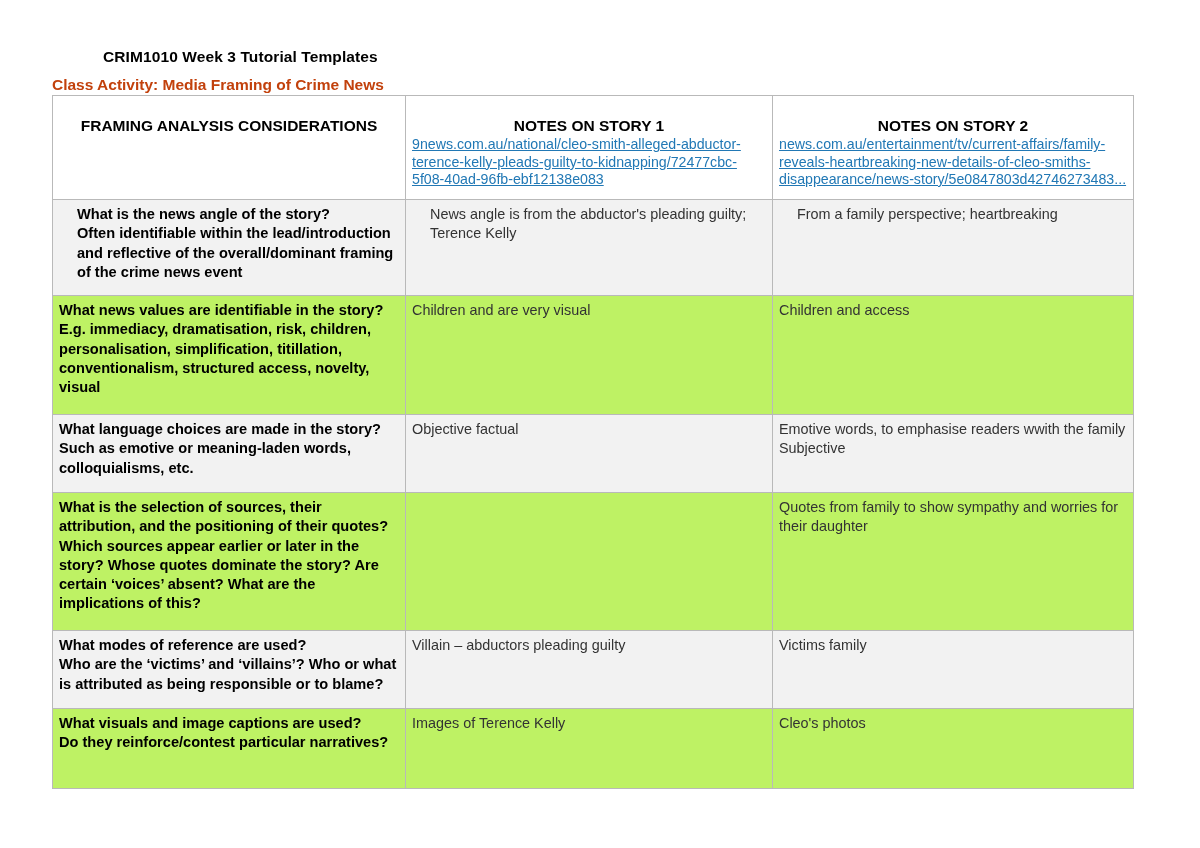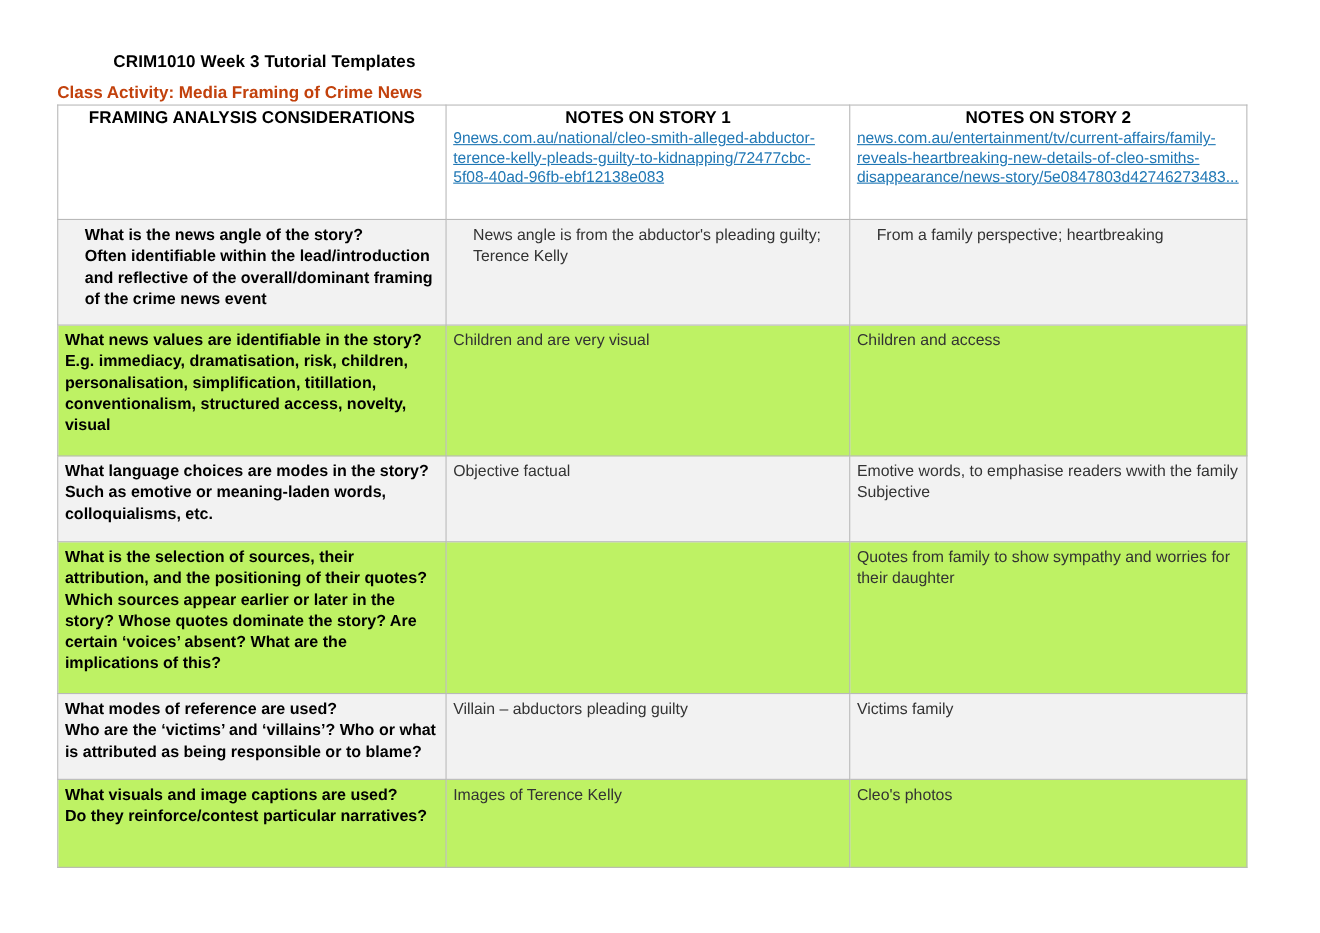--- a/index.html
+++ b/index.html
@@ -76,20 +76,21 @@
     text-align: center;
     padding-top: 3px;
   }
 
   .col-head-label {
     display: block;
     font-size: 15.5px;
     font-weight: bold;
     line-height: 1.18;
     text-align: center;
+    margin-top: 18px;
   }
 
   th.consideration-head .col-head-label {
     text-align: center;
   }
 
   .story-url {
     display: block;
     margin-top: 1px;
     font-size: 14.2px;
@@ -190,21 +191,21 @@
           </td>
           <td class="note-cell">
             <span class="note-line">Children and are very visual</span>
           </td>
           <td class="note-cell">
             <span class="note-line">Children and access</span>
           </td>
         </tr>
         <tr class="shaded" data-row="2">
           <td class="consideration-cell">
-            <span class="consideration-line">What language choices are modes in the story?</span>
+            <span class="consideration-line">What language choices are made in the story?</span>
             <span class="consideration-line">Such as emotive or meaning-laden words, colloquialisms, etc.</span>
           </td>
           <td class="note-cell">
             <span class="note-line">Objective factual</span>
           </td>
           <td class="note-cell">
             <span class="note-line">Emotive words, to emphasise readers wwith the family</span>
             <span class="note-line">Subjective</span>
           </td>
         </tr>

